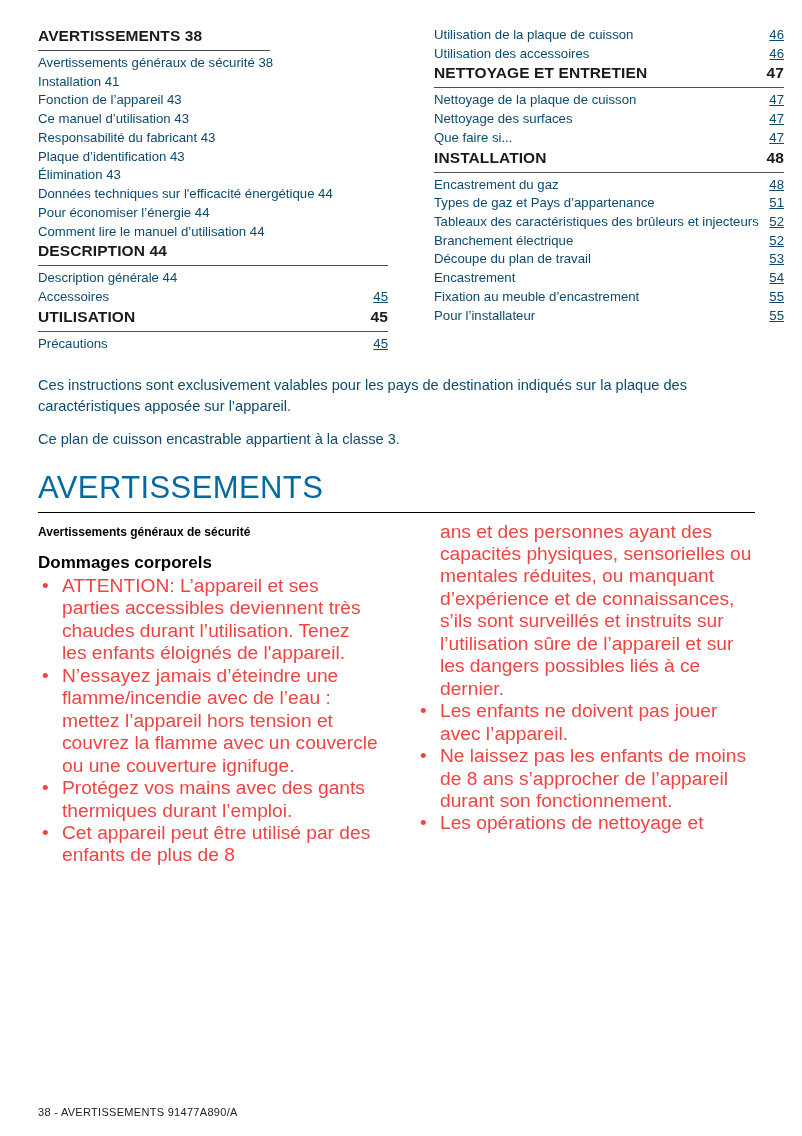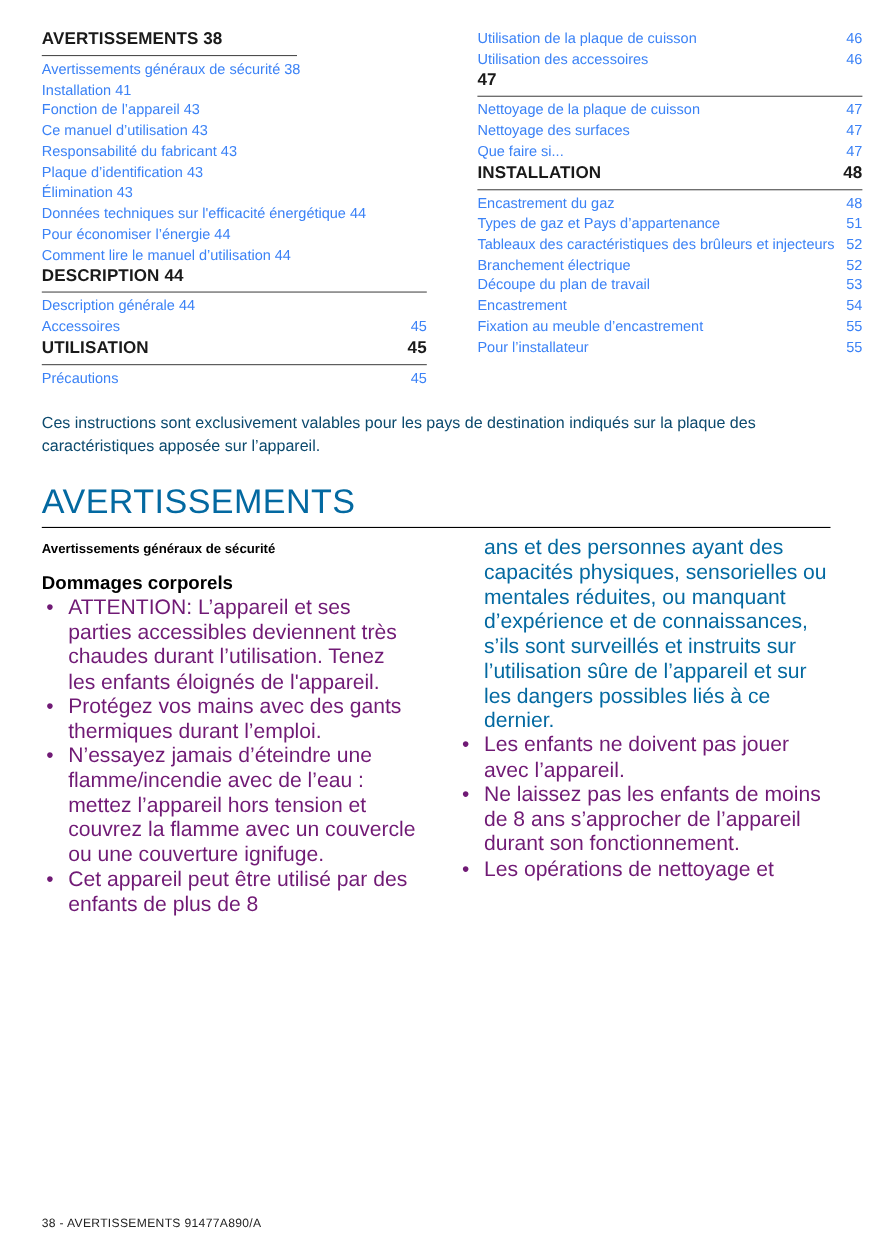--- a/index.html
+++ b/index.html
@@ -58,28 +58,29 @@
   .rule.short { width: 232px; }
   .rule.full  { width: 100%; }
 
   .toc-item {
     font-size: 13.2px;
     line-height: 1.42;
     display: flex;
     justify-content: space-between;
     align-items: center;
     gap: 20px;
-    color: #3b82f6;
+    color: #0c4a6e;
   }
   .toc-item.inline { display: block; }
   .toc-item .label { flex: 1 1 auto; }
   .toc-item .num {
     flex: 0 0 auto;
     text-align: right;
     min-width: 20px;
+    text-decoration: underline;
   }
   .toc-item.wrap { display: block; position: relative; }
   .toc-item.wrap .label { display: block; padding-right: 0; }
   .toc-item.wrap .num {
     position: absolute;
     right: 0;
     bottom: 0;
   }
 
   
@@ -138,37 +139,37 @@
     list-style: none;
     margin: 0;
     padding: 0;
   }
   ul.bullets li {
     font-size: 19.2px;
     line-height: 1.17;
     margin: 0 0 0 0;
     padding-left: 24px;
     position: relative;
-    color: #701a75;
+    color: #ef4444;
   }
   ul.bullets li::before {
     content: "\2022";
     position: absolute;
     left: 4px;
     top: 0;
     font-size: 19px;
     line-height: 1.17;
   }
 
   .cont-text {
     font-size: 19.2px;
     line-height: 1.17;
     padding-left: 24px;
     margin: 0;
-    color: #0369a1;
+    color: #ef4444;
   }
 
   
   .footer {
     position: absolute;
     left: 0;
     bottom: 18px;
     font-size: 11px;
     letter-spacing: 0.3px;
     color: #222;
@@ -213,20 +214,21 @@
     <div class="toc-col" id="toc-right">
         <div class="toc-item">
           <span class="label">Utilisation de la plaque de cuisson</span>
           <span class="num">46</span>
         </div>
         <div class="toc-item">
           <span class="label">Utilisation des accessoires</span>
           <span class="num">46</span>
         </div>
         <div class="toc-head">
+          <span>NETTOYAGE ET ENTRETIEN</span>
           <span class="num">47</span>
         </div>
         <hr class="rule full">
         <div class="toc-item">
           <span class="label">Nettoyage de la plaque de cuisson</span>
           <span class="num">47</span>
         </div>
         <div class="toc-item">
           <span class="label">Nettoyage des surfaces</span>
           <span class="num">47</span>
@@ -270,34 +272,35 @@
         </div>
         <div class="toc-item">
           <span class="label">Pour l’installateur</span>
           <span class="num">55</span>
         </div>
       </div>
   </div>
 
   <div class="intro">
     <p>Ces instructions sont exclusivement valables pour les pays de destination indiqués sur la plaque des caractéristiques apposée sur l’appareil.</p>
+    <p>Ce plan de cuisson encastrable appartient à la classe 3.</p>
   </div>
 
   <h1 class="main-title">AVERTISSEMENTS</h1>
   <hr class="title-rule">
 
   <div class="body-cols">
 
     <div class="body-col">
       <h2 class="sub">Avertissements généraux de sécurité</h2>
       <h3 class="sub3">Dommages corporels</h3>
       <ul class="bullets" id="bullets-left">
           <li>ATTENTION: L’appareil et ses parties accessibles deviennent très chaudes durant l’utilisation. Tenez les enfants éloignés de l'appareil.</li>
+          <li>N’essayez jamais d’éteindre une flamme/incendie avec de l’eau : mettez l’appareil hors tension et couvrez la flamme avec un couvercle ou une couverture ignifuge.</li>
           <li>Protégez vos mains avec des gants thermiques durant l’emploi.</li>
-          <li>N’essayez jamais d’éteindre une flamme/incendie avec de l’eau : mettez l’appareil hors tension et couvrez la flamme avec un couvercle ou une couverture ignifuge.</li>
           <li>Cet appareil peut être utilisé par des enfants de plus de 8</li>
         </ul>
     </div>
 
     <div class="body-col">
       <p class="cont-text">ans et des personnes ayant des capacités physiques, sensorielles ou mentales réduites, ou manquant d’expérience et de connaissances, s’ils sont surveillés et instruits sur l’utilisation sûre de l’appareil et sur les dangers possibles liés à ce dernier.</p>
       <ul class="bullets" id="bullets-right">
           <li>Les enfants ne doivent pas jouer avec l’appareil.</li>
           <li>Ne laissez pas les enfants de moins de 8 ans s’approcher de l’appareil durant son fonctionnement.</li>
           <li>Les opérations de nettoyage et</li>

